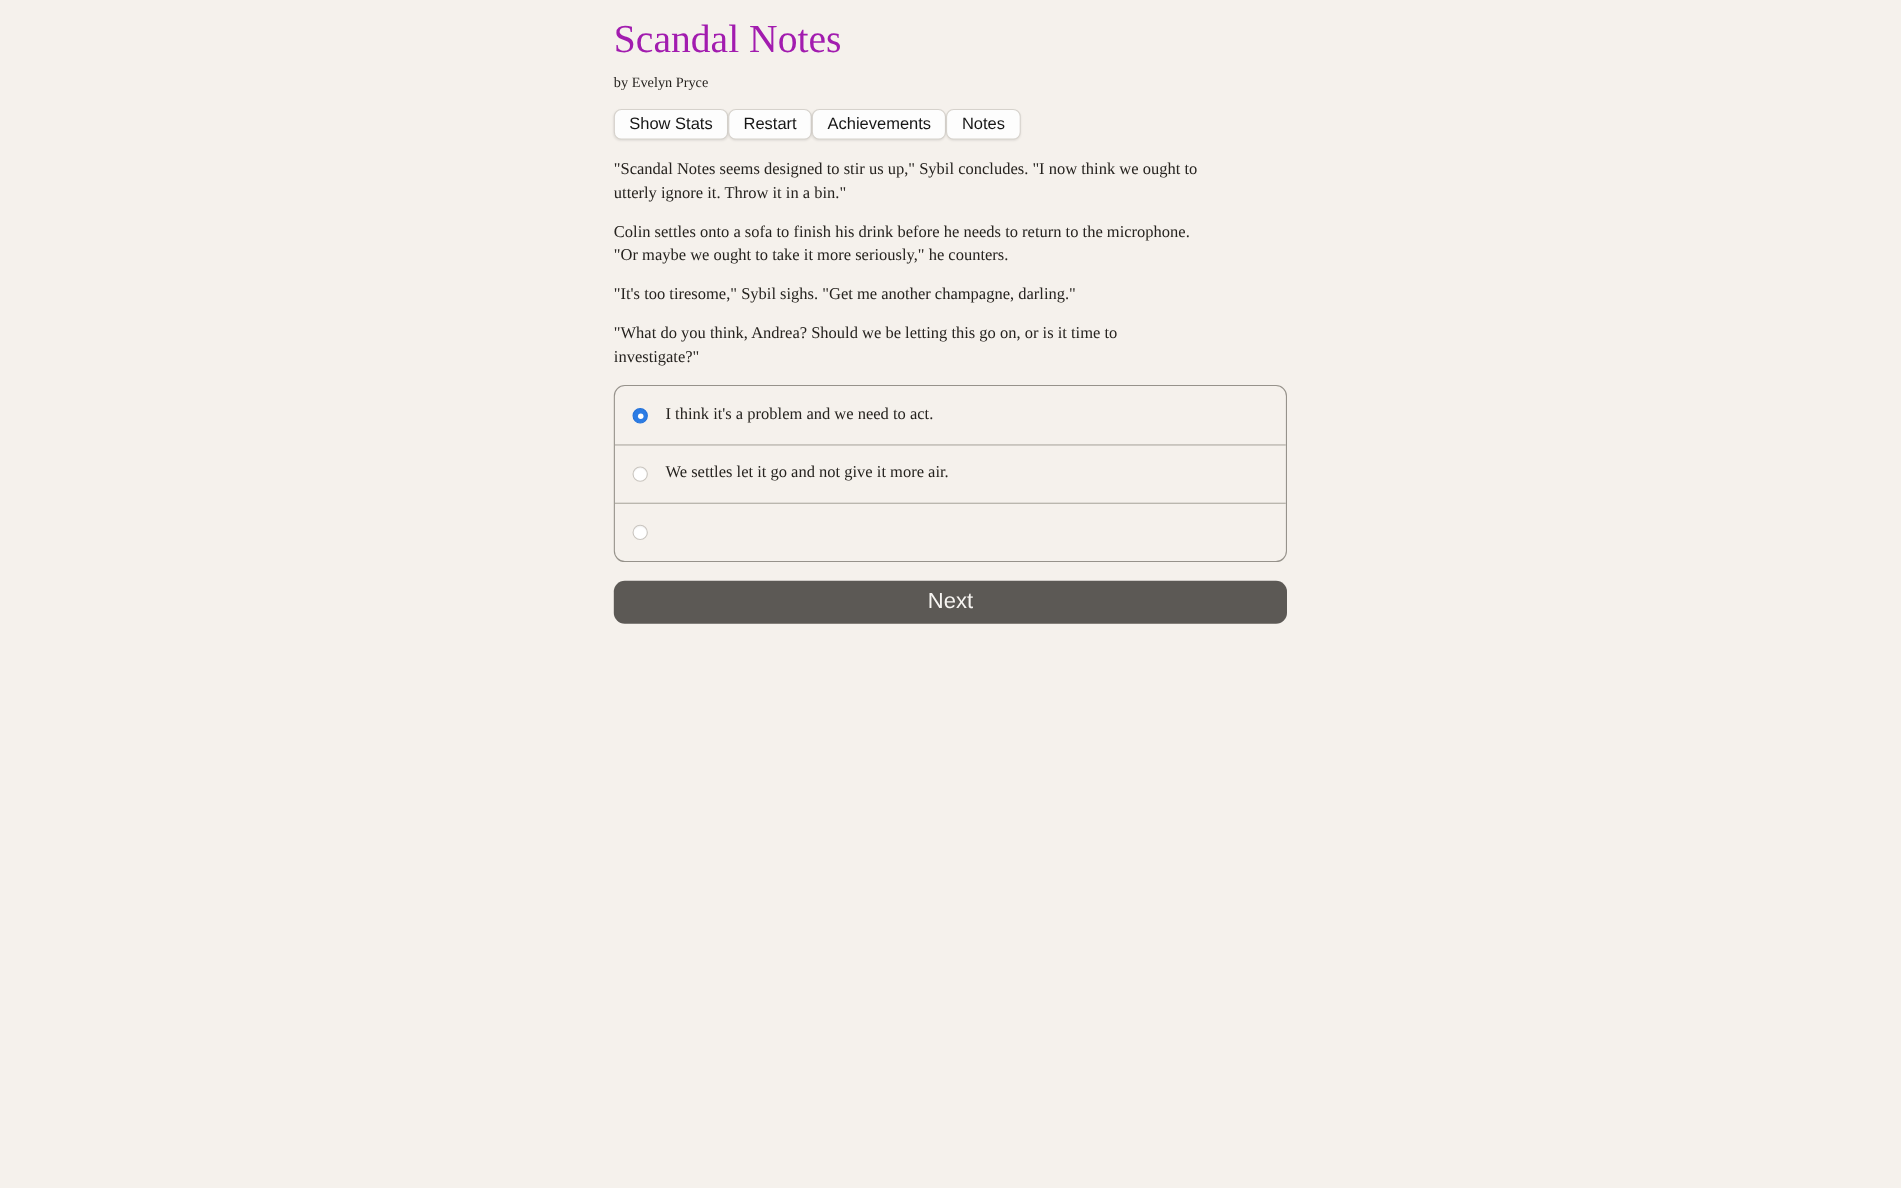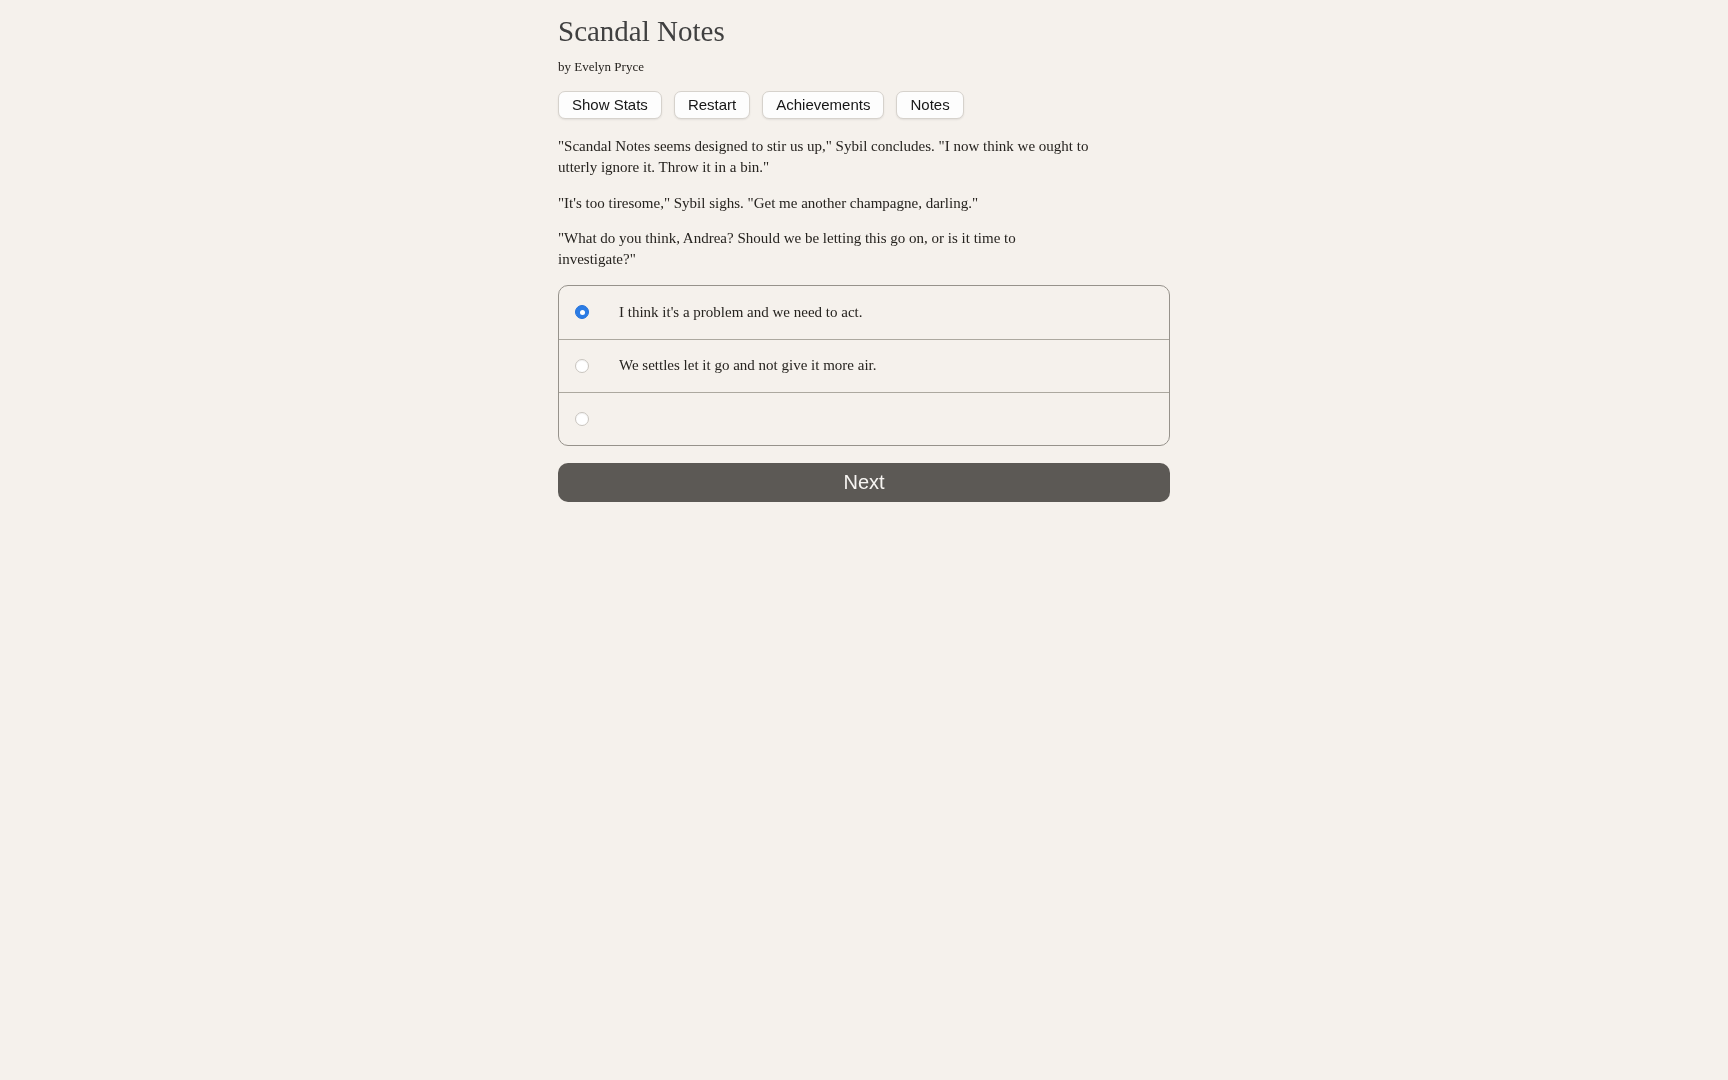--- a/index.html
+++ b/index.html
@@ -10,35 +10,34 @@
     color: #26231f;
   }
   .page { width: 1728px; height: 1080px; position: relative; }
   .content {
     width: 612px;
     margin: 0 auto;
     padding-top: 14px;
   }
   .game-title {
     font-family: "Liberation Serif", serif;
-    font-size: 29px;
+    font-size: 36px;
     font-weight: 400;
     line-height: 1.2;
-    color: #404040;
+    color: #a21caf;
     margin-bottom: 10px;
   }
   .byline {
     font-size: 13px;
     line-height: 1.3;
     color: #26231f;
     margin-bottom: 15px;
   }
   .toolbar {
     display: flex;
-    gap: 12px;
     margin-bottom: 17px;
   }
   .toolbar-btn {
     font-family: "Liberation Sans", sans-serif;
     font-size: 15px;
     color: #161616;
     background: #fdfdfd;
     border: 1px solid #d6d2cc;
     border-radius: 7px;
     padding: 4px 13px 5px 13px;
@@ -54,21 +53,21 @@
   .choice-box {
     border: 1px solid #96928b;
     border-radius: 10px;
     margin-top: 10px;
     background: #f5f1ec;
     overflow: hidden;
   }
   .choice-row {
     display: flex;
     align-items: center;
-    gap: 30px;
+    gap: 16px;
     padding: 0 16px;
     height: 53px;
     cursor: pointer;
   }
   .choice-row + .choice-row { border-top: 1px solid #aca89f; }
   .radio {
     width: 14px;
     height: 14px;
     min-width: 14px;
     border-radius: 50%;
@@ -122,20 +121,22 @@
     <div class="toolbar">
       <button class="toolbar-btn">Show Stats</button>
       <button class="toolbar-btn">Restart</button>
       <button class="toolbar-btn">Achievements</button>
       <button class="toolbar-btn">Notes</button>
     </div>
 
     <div>
       <p class="para">"Scandal Notes seems designed to stir us up," Sybil concludes. "I now think we ought to
 utterly ignore it. Throw it in a bin."</p>
+      <p class="para">Colin settles onto a sofa to finish his drink before he needs to return to the microphone.
+"Or maybe we ought to take it more seriously," he counters.</p>
       <p class="para">"It's too tiresome," Sybil sighs. "Get me another champagne, darling."</p>
       <p class="para">"What do you think, Andrea? Should we be letting this go on, or is it time to
 investigate?"</p>
     </div>
 
     <div class="choice-box">
       <div class="choice-row" role="radio" aria-checked="true">
         <span class="radio checked"></span>
         <span class="choice-label">I think it's a problem and we need to act.</span>
       </div>

